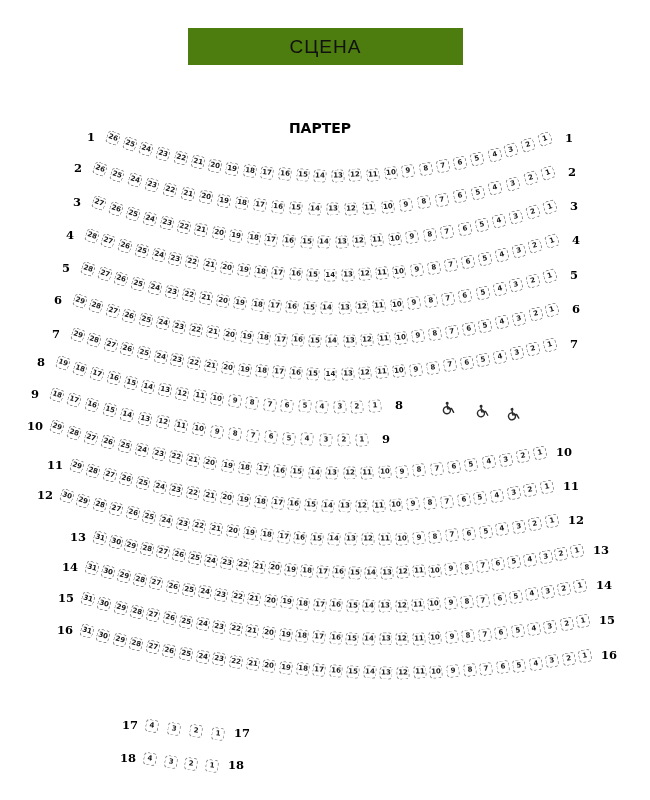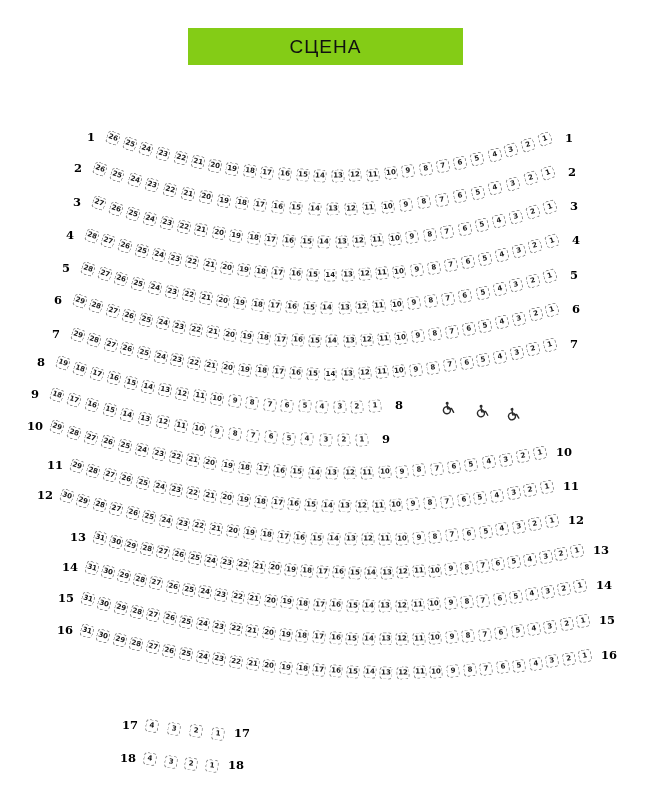--- a/index.html
+++ b/index.html
@@ -1,38 +1,39 @@
 <!DOCTYPE html>
 <html><head>
 <meta charset="utf-8">
 <style>
   html,body{margin:0;padding:0;background:#ffffff;}
   .chart{position:relative;width:650px;height:800px;background:#fff;overflow:hidden;
          font-family:"DejaVu Sans","Liberation Sans",sans-serif;}
-  .stage{position:absolute;left:188px;top:28px;width:275px;height:37px;background:#84cc16;
+  .stage{position:absolute;left:188px;top:28px;width:275px;height:37px;background:#4d7c0f;
          display:flex;align-items:center;justify-content:center;}
   .stage span{font-size:19px;letter-spacing:1px;color:#111;font-family:"Liberation Sans",sans-serif;}
   .section-title{position:absolute;left:220px;top:120px;width:200px;text-align:center;
          font-weight:bold;font-size:14px;color:#000;}
   .row-label{position:absolute;transform:translate(-50%,-50%);font-weight:bold;font-size:11.5px;
          color:#000;font-family:"DejaVu Serif","Liberation Serif",serif;white-space:nowrap;}
   .seat{position:absolute;width:13px;height:13px;box-sizing:border-box;background:#fff;
         border:1px dashed #8c8c8c;border-radius:4px;display:flex;align-items:center;justify-content:center;
         cursor:pointer;}
   .seat span{font-size:7px;font-weight:bold;color:#1a1a1a;line-height:1;pointer-events:none;}
   .wseat{position:absolute;width:14px;height:14px;display:flex;align-items:center;justify-content:center;
         cursor:pointer;}
 </style>
 </head>
 <body>
 
 <div class="chart">
   <div class="stage">
     <span>СЦЕНА</span>
   </div>
+  <div class="section-title">ПАРТЕР</div>
   <div id="seatmap">
       <div class="seat" style="left: 113px; top: 138.152px; transform: translate(-50%, -50%) rotate(19.8deg);">
         <span>26</span>
       </div>
       <div class="seat" style="left: 129.664px; top: 143.89px; transform: translate(-50%, -50%) rotate(18.2deg);">
         <span>25</span>
       </div>
       <div class="seat" style="left: 146.48px; top: 149.167px; transform: translate(-50%, -50%) rotate(16.6deg);">
         <span>24</span>
       </div>

